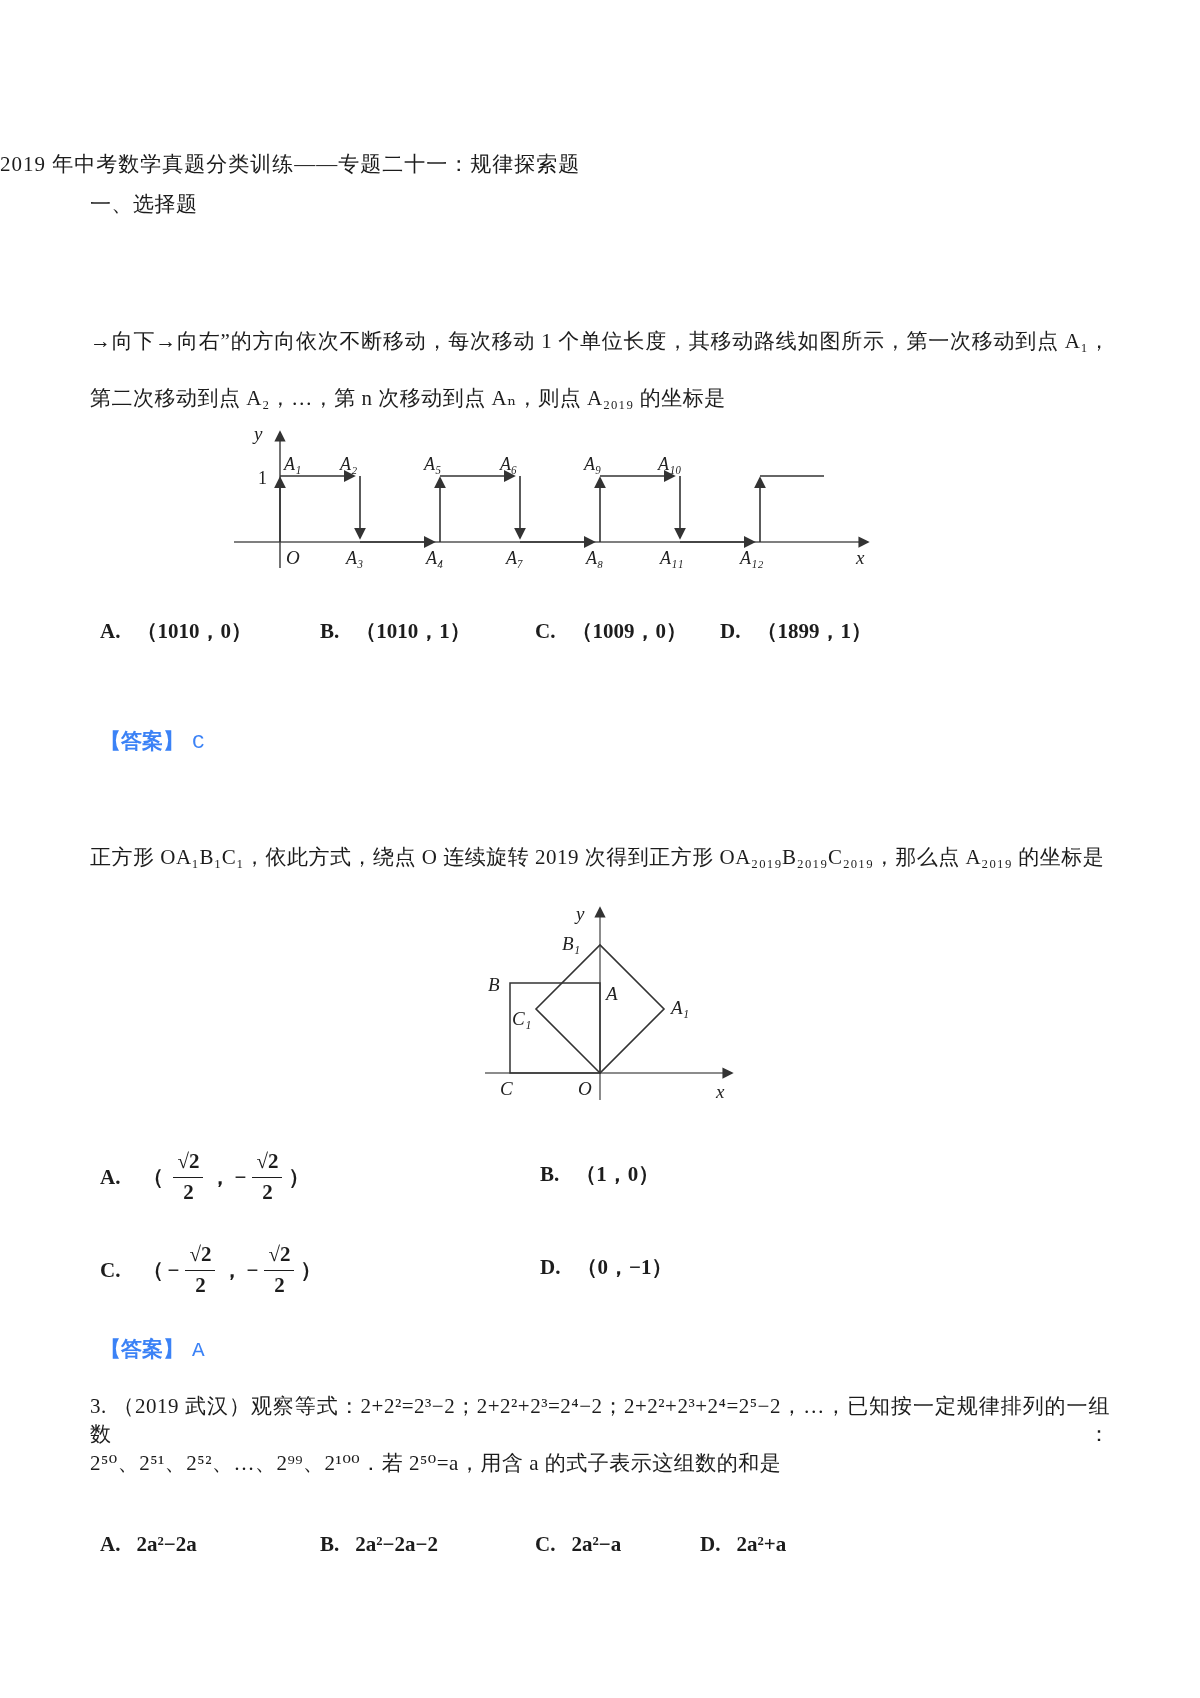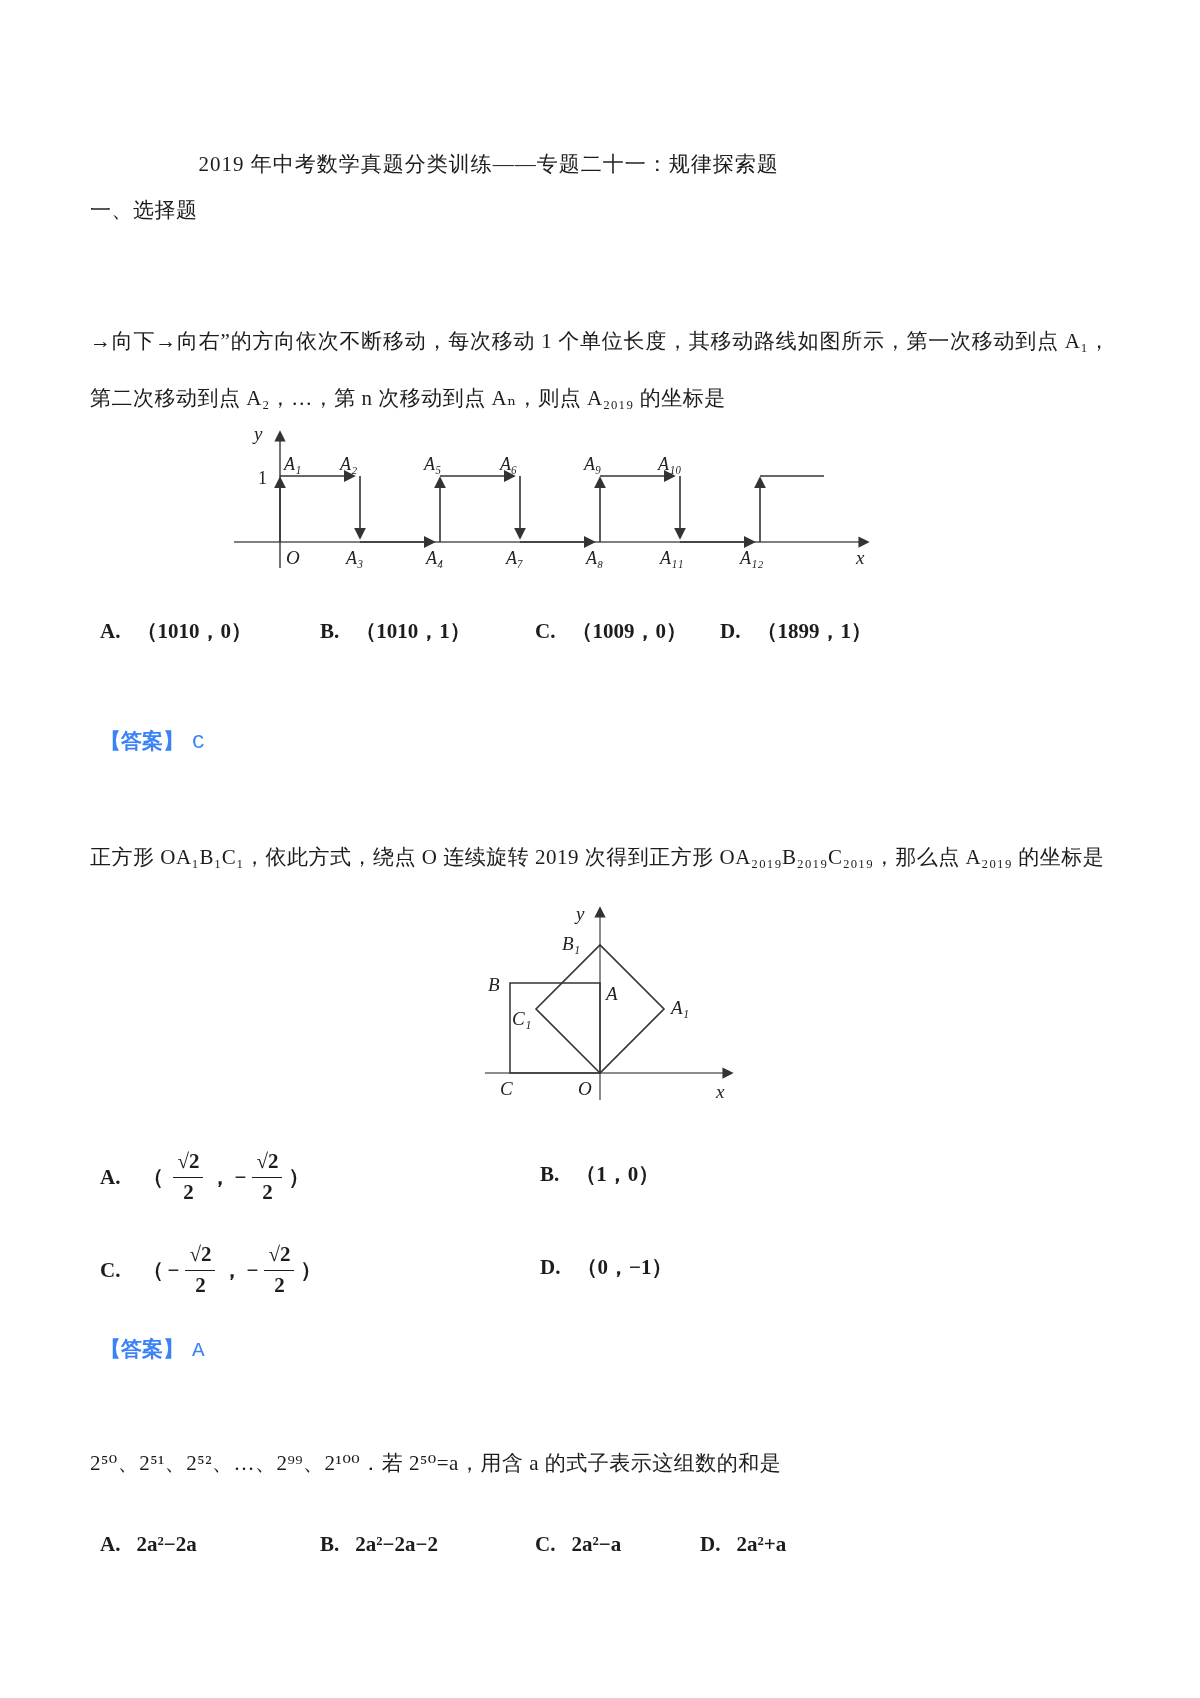--- a/index.html
+++ b/index.html
@@ -4,21 +4,21 @@
 <style>
   html,body { margin:0; padding:0; background:#fff; }
   .page {
     position:relative; width:1200px; height:1698px; background:#ffffff;
     font-family:"Liberation Serif","DejaVu Serif",serif;
     color:#1c1c1c; font-size:21px; overflow:hidden;
   }
   .abs { position:absolute; }
   .line { position:absolute; left:90px; width:1020px; white-space:nowrap; letter-spacing:0.5px; }
   .just { white-space:normal; text-align:justify; text-align-last:justify; }
-  .title { left:0; width:977px; text-align:center; white-space:nowrap; letter-spacing:1px; }
+  .title { left:0; width:977px; text-align:left; white-space:nowrap; letter-spacing:1px; }
   .optrow { position:absolute; left:0; width:1200px; height:40px; }
   .opt { position:absolute; white-space:nowrap;font-weight:bold; }
   .olabel { margin-right:16px; }
   .answer { position:absolute; left:100px; font-weight:bold; }
   .ansletter { margin-left:8px; font-weight:normal; font-family:"Liberation Mono","DejaVu Sans Mono",monospace; }
   .fracopt { display:flex; align-items:center; height:90px; }
   .fracopt .olabel { margin-right:22px; }
   .frac { display:inline-flex; flex-direction:column; align-items:center; margin:0 6px; line-height:1.1; }
   .frac .num { display:block; padding:0 4px 3px 4px; border-bottom:1.6px solid #1c1c1c; }
   .frac .den { display:block; padding-top:3px; }
@@ -26,21 +26,21 @@
   svg text { font-family:"Liberation Serif","DejaVu Serif",serif; font-style:italic; fill:#222; }
   svg text.up { font-style:normal; }
 </style>
 </head>
 <body>
 
 <div class="page">
 
   <div class="line title" style="top:150px">2019 年中考数学真题分类训练——专题二十一：规律探索题</div>
 
-  <div class="line" style="top:196px">一、选择题</div>
+  <div class="line" style="top:190px">一、选择题</div>
 
   <div class="line just" style="top:327px">→向下→向右”的方向依次不断移动，每次移动 1 个单位长度，其移动路线如图所示，第一次移动到点 A₁，</div>
   <div class="line" style="top:384px">第二次移动到点 A₂，…，第 n 次移动到点 Aₙ，则点 A₂₀₁₉ 的坐标是</div>
 
   <div class="abs" style="left:228px; top:420px">
     <svg width="660" height="178" viewBox="0 0 660 178">
       <defs>
         <marker id="ar" viewBox="0 0 10 10" refX="8.5" refY="5" markerWidth="7.5" markerHeight="7.5" orient="auto-start-reverse">
           <path d="M0,0 L10,5 L0,10 z" fill="#333"></path>
         </marker>
@@ -154,20 +154,21 @@
           <span class="num">√2</span>
           <span class="den">2</span>
         </span>
       <span>）</span>
     </span>
     <span class="opt" style="left:540px; top:28px"><span class="olabel">D.</span><span>（0，−1）</span></span>
   </div>
 
   <div class="answer" style="top:1335px; color:#3b82f6"><span>【答案】</span><span class="ansletter">A</span></div>
 
+  <div class="line just" style="top:1392px">3. （2019 武汉）观察等式：2+2²=2³−2；2+2²+2³=2⁴−2；2+2²+2³+2⁴=2⁵−2，…，已知按一定规律排列的一组数：</div>
   <div class="line" style="top:1449px">2⁵⁰、2⁵¹、2⁵²、…、2⁹⁹、2¹⁰⁰．若 2⁵⁰=a，用含 a 的式子表示这组数的和是</div>
 
   <div class="optrow" style="top:1532px">
     <span class="opt" style="left:100px"><span class="olabel">A.</span><span>2a²−2a</span></span>
     <span class="opt" style="left:320px"><span class="olabel">B.</span><span>2a²−2a−2</span></span>
     <span class="opt" style="left:535px"><span class="olabel">C.</span><span>2a²−a</span></span>
     <span class="opt" style="left:700px"><span class="olabel">D.</span><span>2a²+a</span></span>
   </div>
 
 </div>

